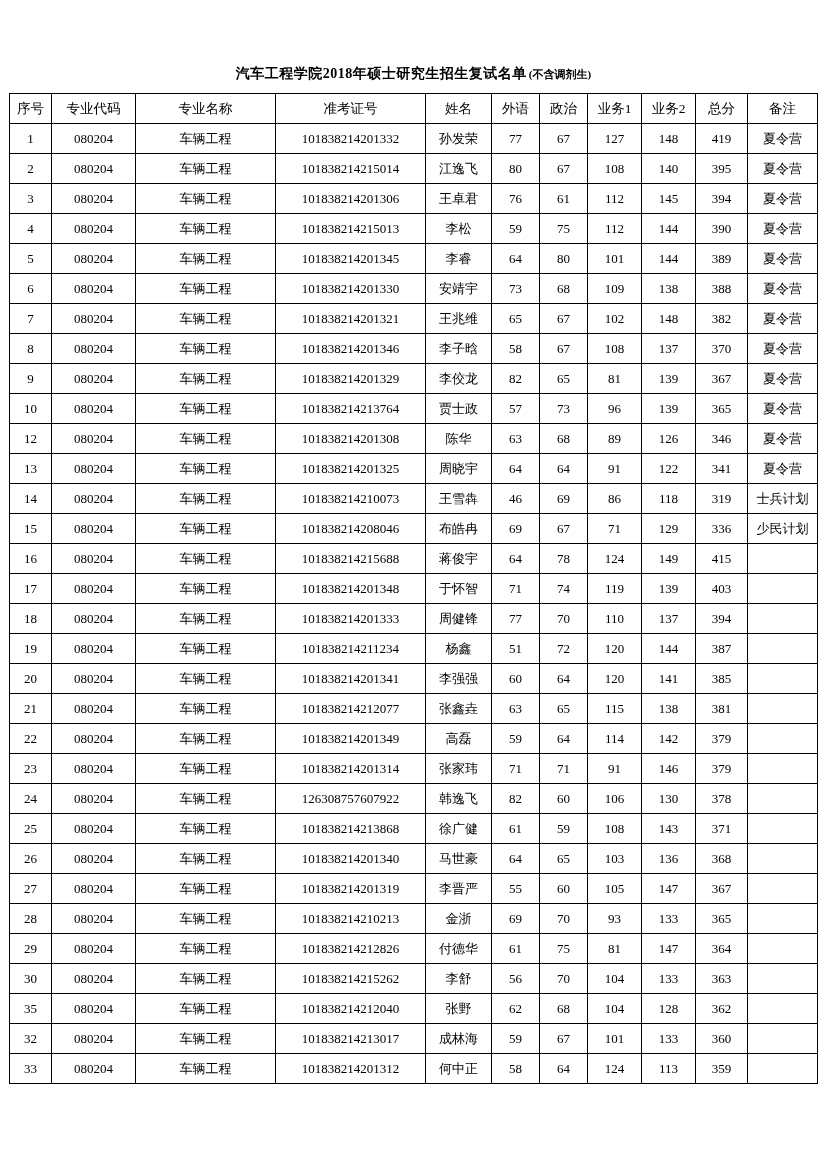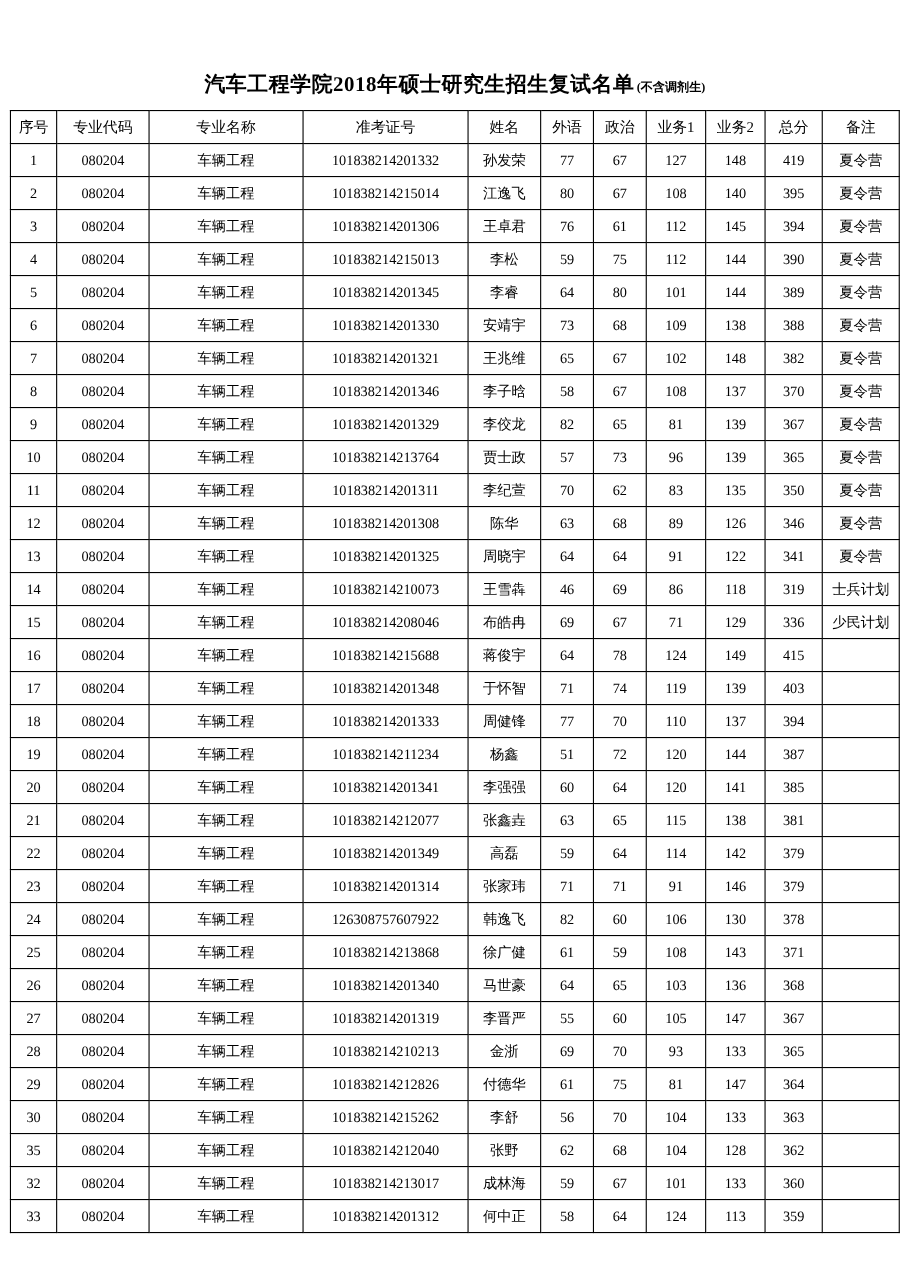--- a/index.html
+++ b/index.html
@@ -19,21 +19,21 @@
     height: 1169px;
     box-sizing: border-box;
     padding: 0;
   }
   .title-wrap {
     text-align: center;
     padding-top: 64px;
     padding-bottom: 10px;
   }
   .title-main {
-    font-size: 19px;
+    font-size: 14px;
     font-weight: bold;
     letter-spacing: 0.5px;
   }
   .title-sub {
     font-size: 11px;
     font-weight: bold;
     margin-left: 2px;
   }
   table.roster {
     border-collapse: collapse;
@@ -237,33 +237,20 @@
           <td class="exam">101838214213764</td>
           <td class="name">贾士政</td>
           <td class="sub">57</td>
           <td class="sub">73</td>
           <td class="b">96</td>
           <td class="b">139</td>
           <td class="total">365</td>
           <td class="note">夏令营</td>
         </tr>
         <tr>
-          <td class="idx">11</td>
-          <td class="code">080204</td>
-          <td class="major">车辆工程</td>
-          <td class="exam">101838214201311</td>
-          <td class="name">李纪萱</td>
-          <td class="sub">70</td>
-          <td class="sub">62</td>
-          <td class="b">83</td>
-          <td class="b">135</td>
-          <td class="total">350</td>
-          <td class="note">夏令营</td>
-        </tr>
-        <tr>
           <td class="idx">12</td>
           <td class="code">080204</td>
           <td class="major">车辆工程</td>
           <td class="exam">101838214201308</td>
           <td class="name">陈华</td>
           <td class="sub">63</td>
           <td class="sub">68</td>
           <td class="b">89</td>
           <td class="b">126</td>
           <td class="total">346</td>

